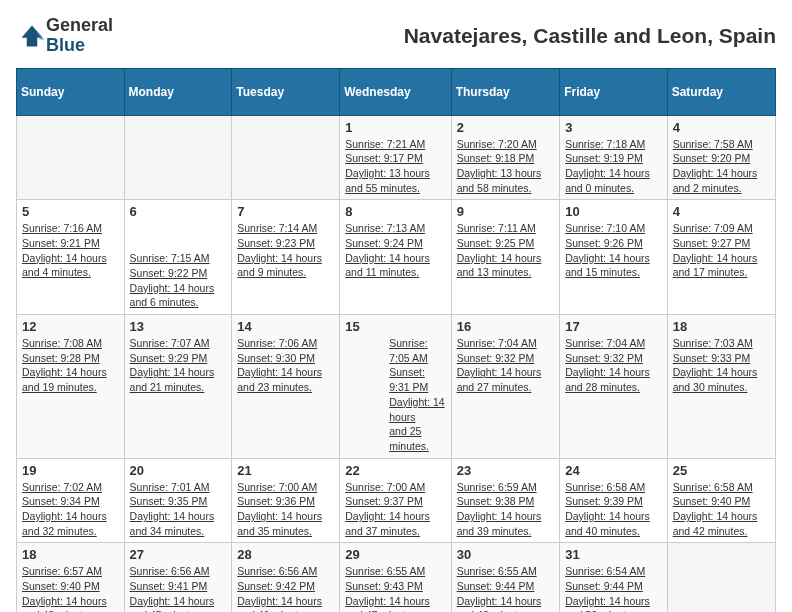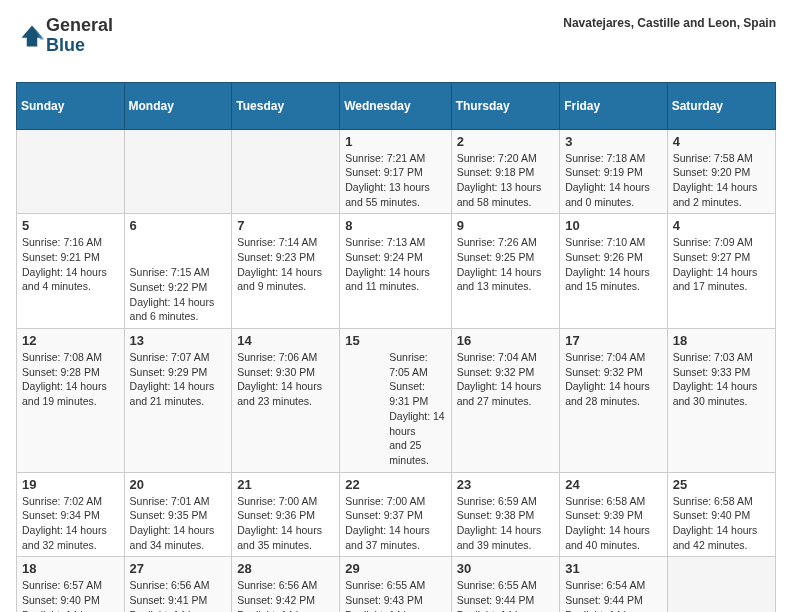--- a/index.html
+++ b/index.html
@@ -6,22 +6,22 @@
     body {
       font-family: Arial, sans-serif;
       background: #fff;
       width: 792px;
       min-height: 612px;
       padding: 16px;
     }
     .header-section {
       display: flex;
       justify-content: space-between;
-      align-items: flex-start;
-      margin-bottom: 26px;
+      align-items: center;
+      margin-bottom: 12px;
     }
     .logo {
       display: flex;
       align-items: center;
     }
     .logo-text {
       display: flex;
       flex-direction: column;
       line-height: 1.1;
     }
@@ -42,21 +42,21 @@
     }
     .title-section {
       text-align: right;
     }
     .month-title {
       font-size: 32px;
       font-weight: bold;
       color: #333;
     }
     .location-title {
-      font-size: 12px;
+      font-size: 21px;
       color: #333;
       font-weight: bold;
     }
     .calendar-table {
       width: 100%;
       border-collapse: collapse;
       font-size: 11px;
     }
     .calendar-table thead tr {
       background-color: #2471a3;
@@ -83,20 +83,21 @@
     .day-number {
       font-weight: bold;
       font-size: 13px;
       color: #333;
       margin-bottom: 2px;
     }
     .day-info {
       color: #333;
       font-size: 10.5px;
       line-height: 1.4;
+      text-decoration: underline;
     }
     .empty-cell {
       background: #f5f5f5 !important;
     }
   </style>
 </head>
 <body>
 
 <div class="header-section">
   <div class="logo">
@@ -184,21 +185,21 @@
         </td>
         <td>
           <div class="day-number">8</div>
           <div class="day-info" style="white-space: pre-line;">Sunrise: 7:13 AM
 Sunset: 9:24 PM
 Daylight: 14 hours
 and 11 minutes.</div>
         </td>
         <td>
           <div class="day-number">9</div>
-          <div class="day-info" style="white-space: pre-line;">Sunrise: 7:26 AM
+          <div class="day-info" style="white-space: pre-line;">Sunrise: 7:11 AM
 Sunset: 9:25 PM
 Daylight: 14 hours
 and 13 minutes.</div>
         </td>
         <td>
           <div class="day-number">10</div>
           <div class="day-info" style="white-space: pre-line;">Sunrise: 7:10 AM
 Sunset: 9:26 PM
 Daylight: 14 hours
 and 15 minutes.</div>

